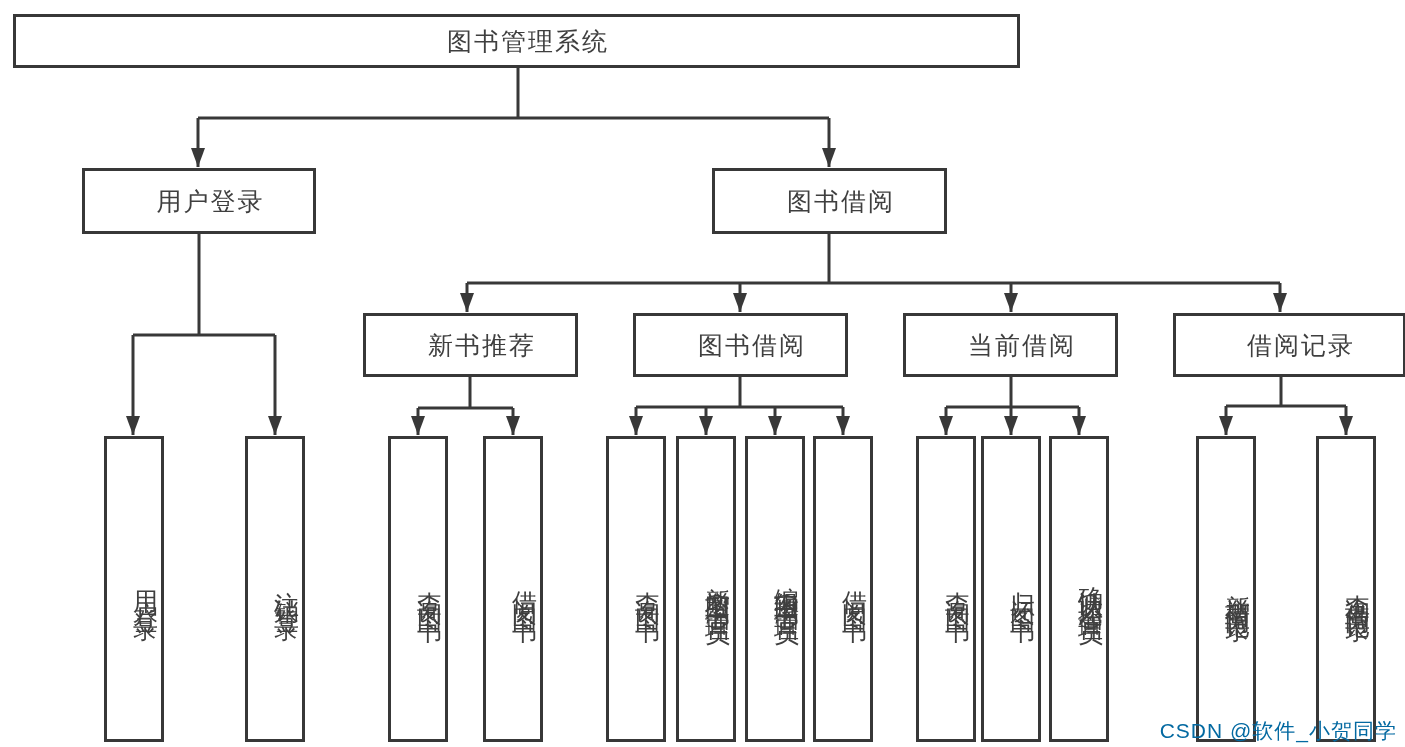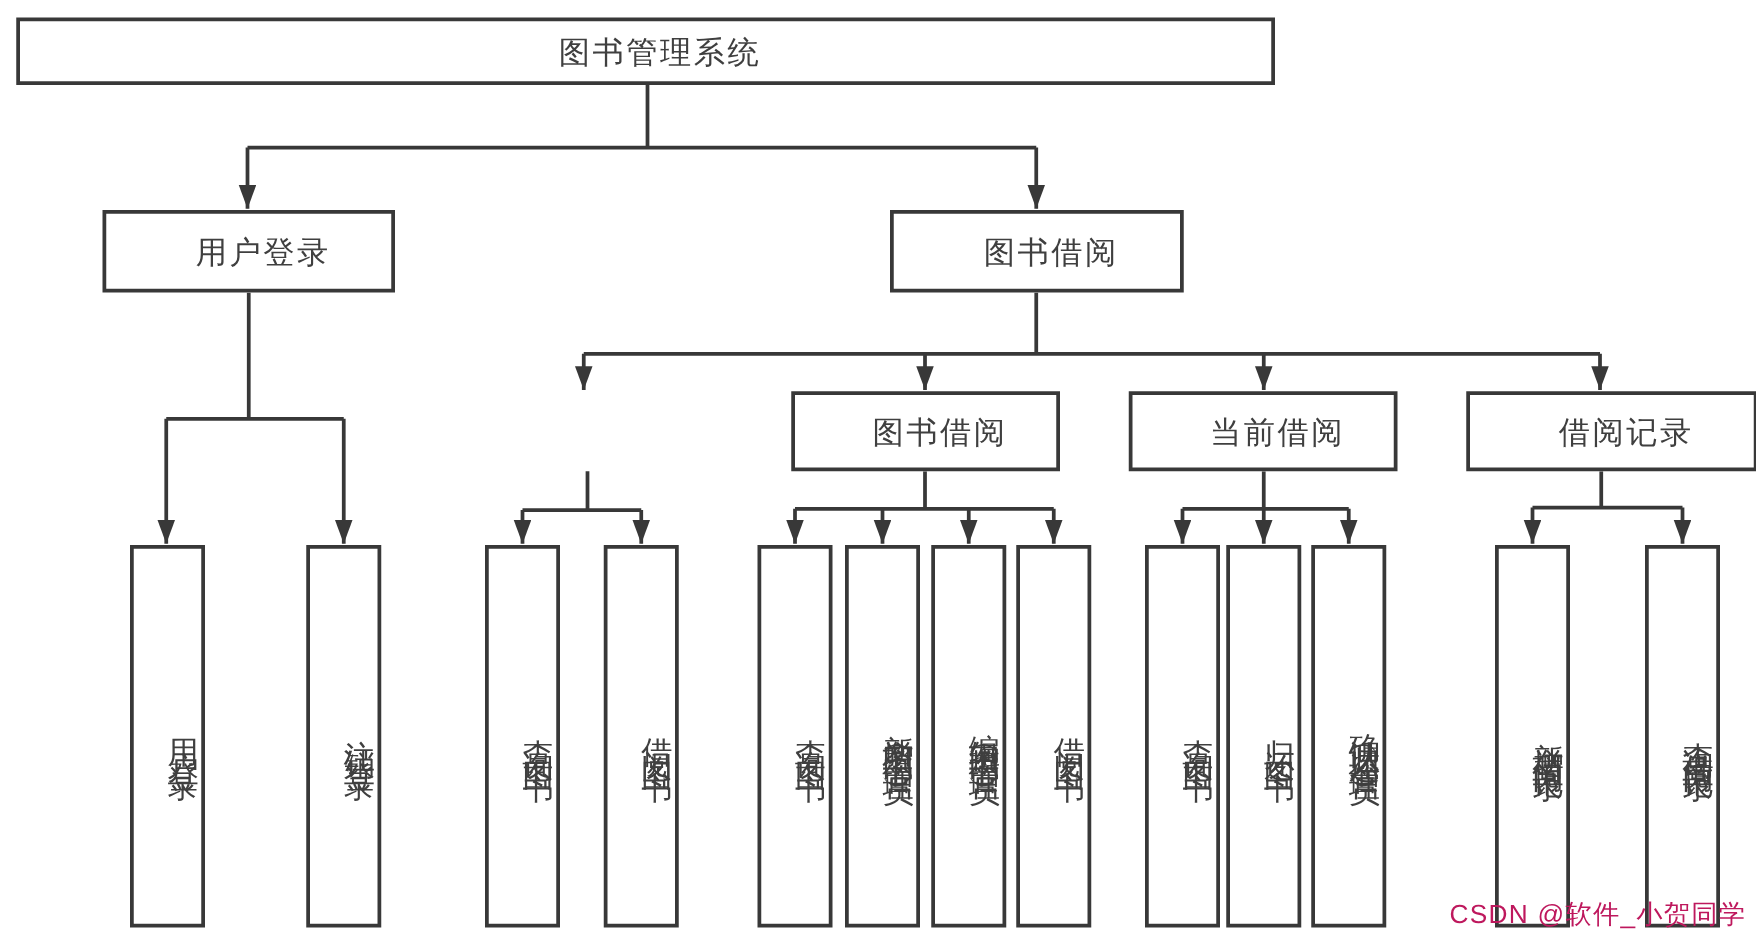--- a/index.html
+++ b/index.html
@@ -19,21 +19,21 @@
     padding-left:23px;
   }
   .box.h span { font-size:25px; letter-spacing:2px; white-space:nowrap; }
   .box.leaf span {
     writing-mode:vertical-rl; text-orientation:mixed;
     font-size:25px; line-height:1; letter-spacing:5px;
   }
   .box.leaf span.wide { letter-spacing:9px; }
   .watermark {
     position:absolute; right:8px; bottom:2px;
-    font-size:21px; color:#be185d; letter-spacing:1px;
+    font-size:21px; color:#0369a1; letter-spacing:1px;
     white-space:nowrap;
   }
 </style>
 </head>
 <body>
 
 <div class="canvas">
 
   <svg class="wires" width="1405" height="747">
     <defs>
@@ -82,20 +82,23 @@
     <span>图书管理系统</span>
   </div>
 
   <div class="box h" style="left:82px;top:168px;width:234px;height:66px">
     <span>用户登录</span>
   </div>
   <div class="box h" style="left:712px;top:168px;width:235px;height:66px">
     <span>图书借阅</span>
   </div>
 
+  <div class="box h" style="left:363px;top:313px;width:215px;height:64px">
+    <span>新书推荐</span>
+  </div>
   <div class="box h" style="left:633px;top:313px;width:215px;height:64px">
     <span>图书借阅</span>
   </div>
   <div class="box h" style="left:903px;top:313px;width:215px;height:64px">
     <span>当前借阅</span>
   </div>
   <div class="box h" style="left:1173px;top:313px;width:233px;height:64px">
     <span>借阅记录</span>
   </div>
 

